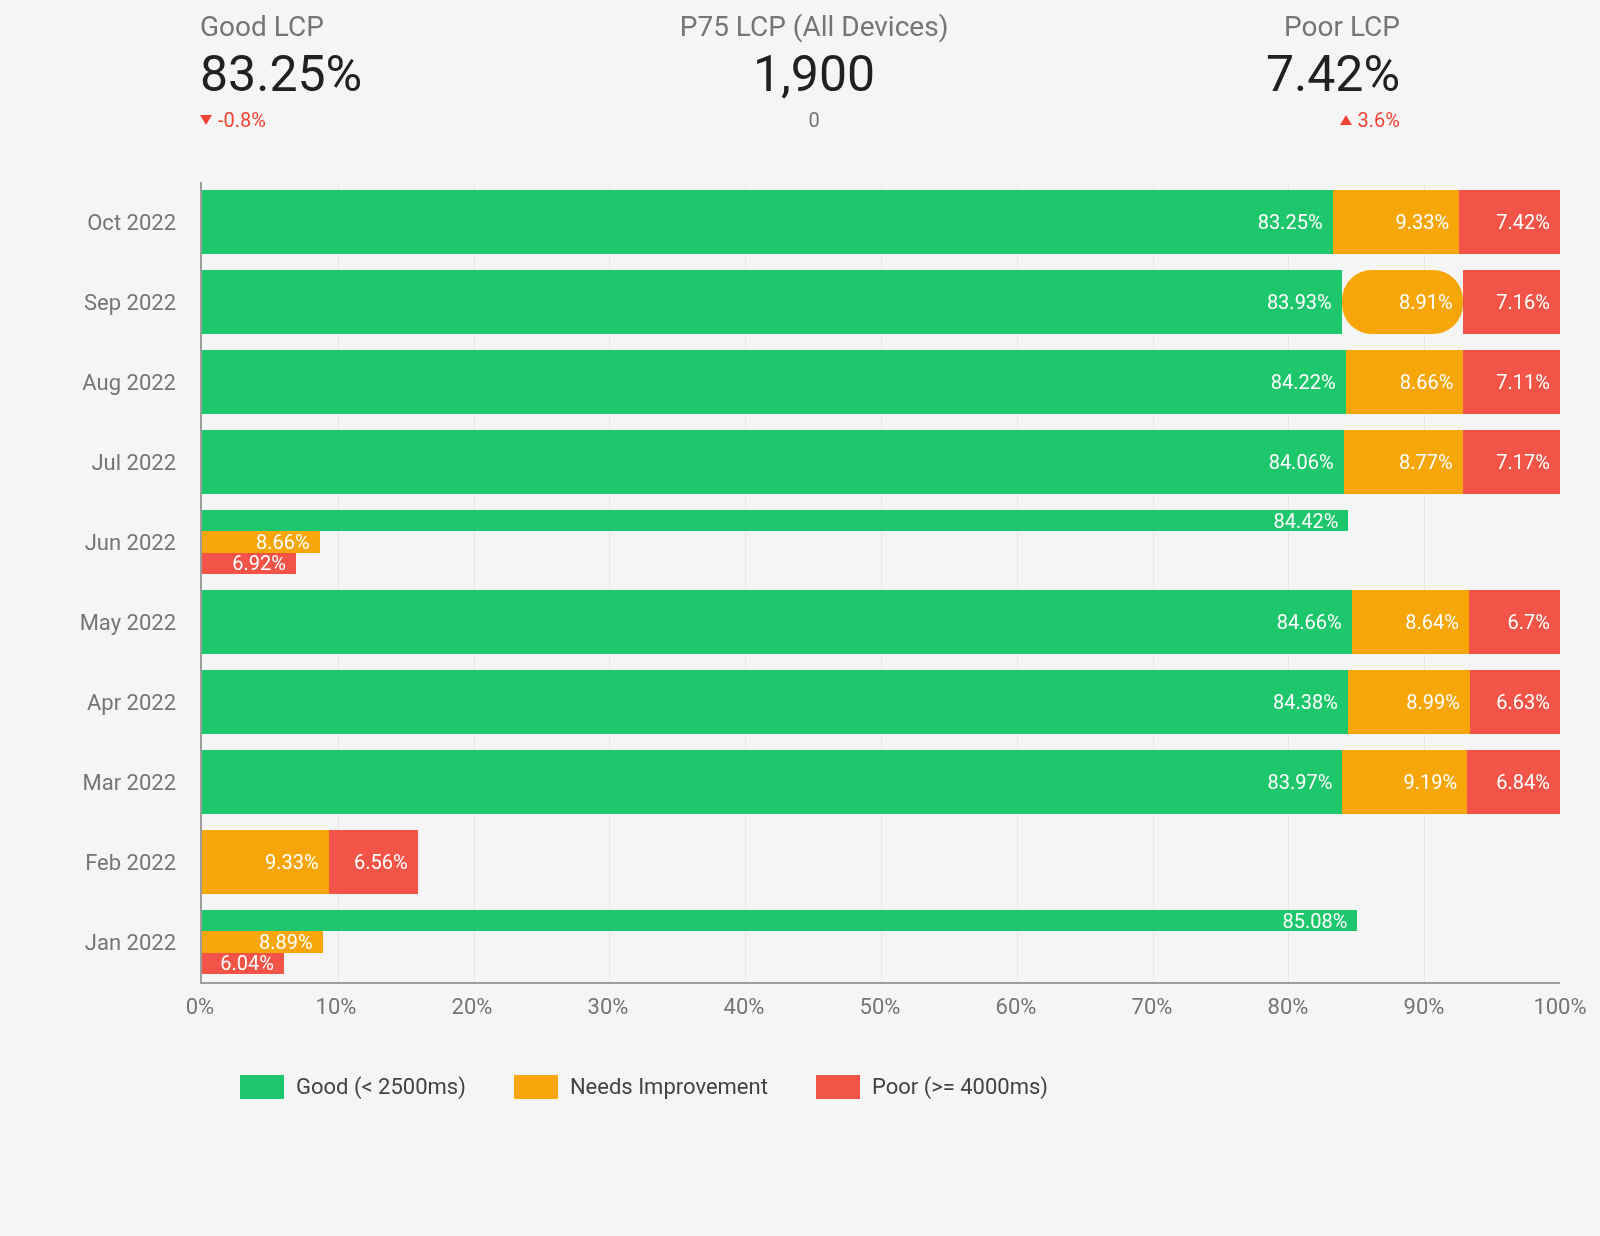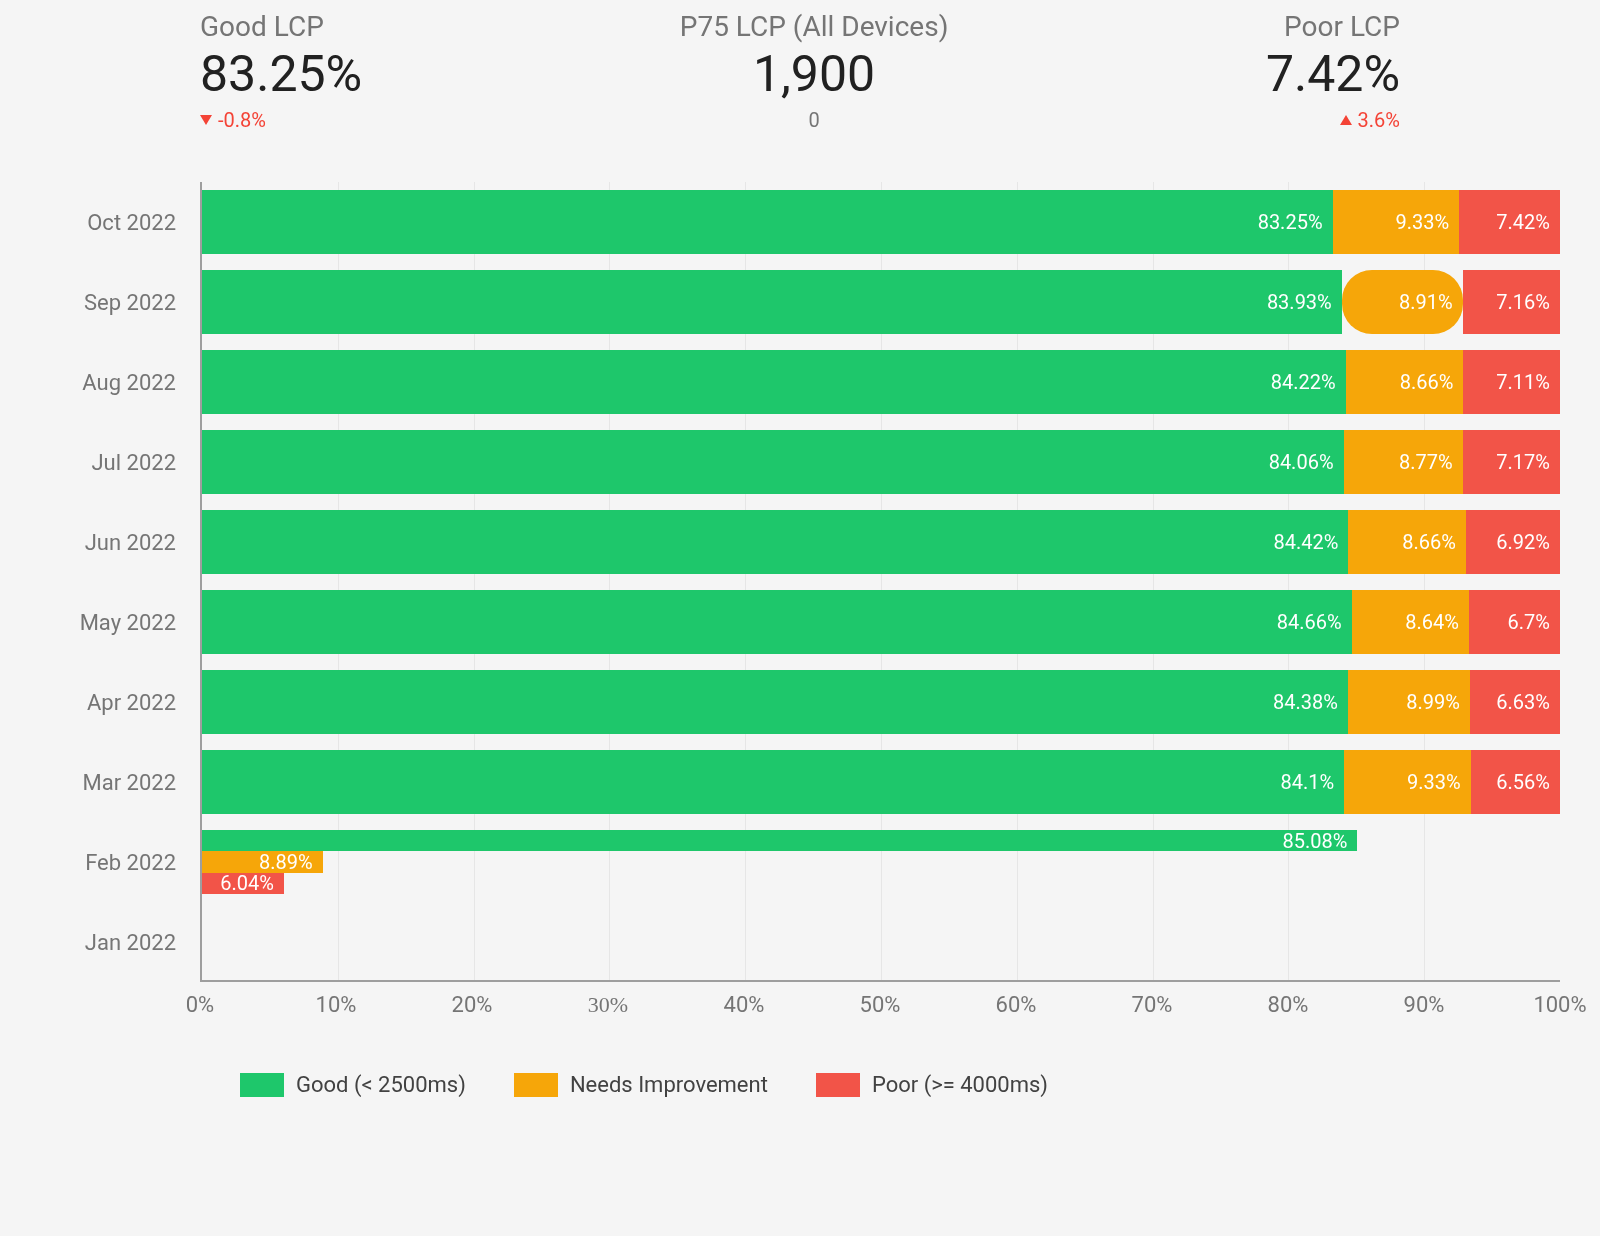--- a/index.html
+++ b/index.html
@@ -264,21 +264,21 @@
               </div>
             </div>
             <div class="bar-row">
               <div class="bar" style="width: 100%;">
                 <div class="seg good" style="width: 84.06%;">84.06%</div>
                 <div class="seg ni" style="width: 8.77%;">8.77%</div>
                 <div class="seg poor" style="width: 7.17%;">7.17%</div>
               </div>
             </div>
             <div class="bar-row">
-              <div class="bar" style="width: 100%;">
+              <div class="bar" style="width: 100%; flex-direction: column;">
                 <div class="seg good" style="width: 84.42%;">84.42%</div>
                 <div class="seg ni" style="width: 8.66%;">8.66%</div>
                 <div class="seg poor" style="width: 6.92%;">6.92%</div>
               </div>
             </div>
             <div class="bar-row">
               <div class="bar" style="width: 100%;">
                 <div class="seg good" style="width: 84.66%;">84.66%</div>
                 <div class="seg ni" style="width: 8.64%;">8.64%</div>
                 <div class="seg poor" style="width: 6.7%;">6.7%</div>
@@ -286,21 +286,27 @@
             </div>
             <div class="bar-row">
               <div class="bar" style="width: 100%;">
                 <div class="seg good" style="width: 84.38%;">84.38%</div>
                 <div class="seg ni" style="width: 8.99%;">8.99%</div>
                 <div class="seg poor" style="width: 6.63%; padding-left: 32px;">6.63%</div>
               </div>
             </div>
             <div class="bar-row">
               <div class="bar" style="width: 100%;">
-                <div class="seg good" style="width: 84.1%;">84.1%</div>
+                <div class="seg good" style="width: 83.97%;">83.97%</div>
+                <div class="seg ni" style="width: 9.19%;">9.19%</div>
+                <div class="seg poor" style="width: 6.84%;">6.84%</div>
+              </div>
+            </div>
+            <div class="bar-row">
+              <div class="bar" style="width: 100%;">
                 <div class="seg ni" style="width: 9.33%;">9.33%</div>
                 <div class="seg poor" style="width: 6.56%;">6.56%</div>
               </div>
             </div>
             <div class="bar-row">
               <div class="bar" style="width: 100%; flex-direction: column;">
                 <div class="seg good" style="width: 85.08%;">85.08%</div>
                 <div class="seg ni" style="width: 8.89%;">8.89%</div>
                 <div class="seg poor" style="width: 6.04%;">6.04%</div>
               </div>
@@ -308,21 +314,21 @@
           </div>
       </div>
     </div>
 
     <div class="x-axis-row">
       <div class="x-axis-spacer"></div>
       <div class="x-axis" id="x-axis">
           <div class="x-tick" style="left: 0%;">0%</div>
           <div class="x-tick" style="left: 10%;">10%</div>
           <div class="x-tick" style="left: 20%;">20%</div>
-          <div class="x-tick" style="left: 30%; font-family: Liberation Serif, serif;">30%</div>
+          <div class="x-tick" style="left: 30%;">30%</div>
           <div class="x-tick" style="left: 40%;">40%</div>
           <div class="x-tick" style="left: 50%;">50%</div>
           <div class="x-tick" style="left: 60%;">60%</div>
           <div class="x-tick" style="left: 70%;">70%</div>
           <div class="x-tick" style="left: 80%;">80%</div>
           <div class="x-tick" style="left: 90%;">90%</div>
           <div class="x-tick" style="left: 100%;">100%</div>
         </div>
     </div>
 

